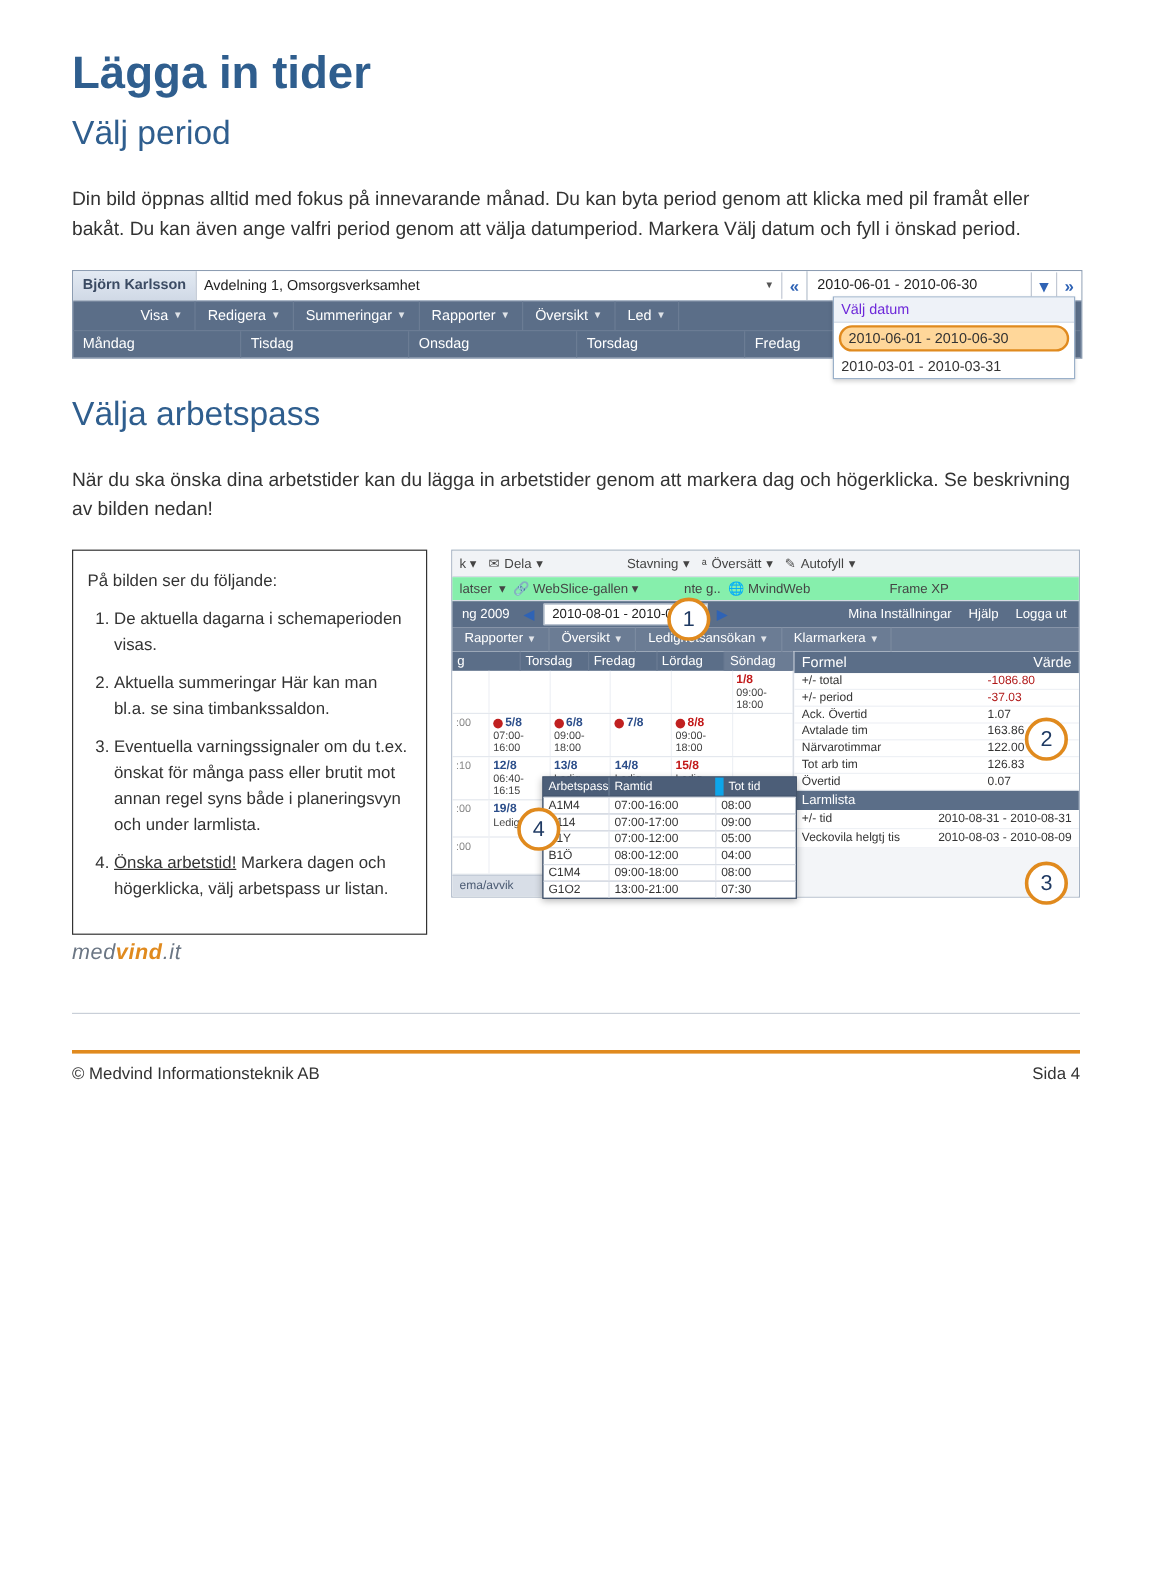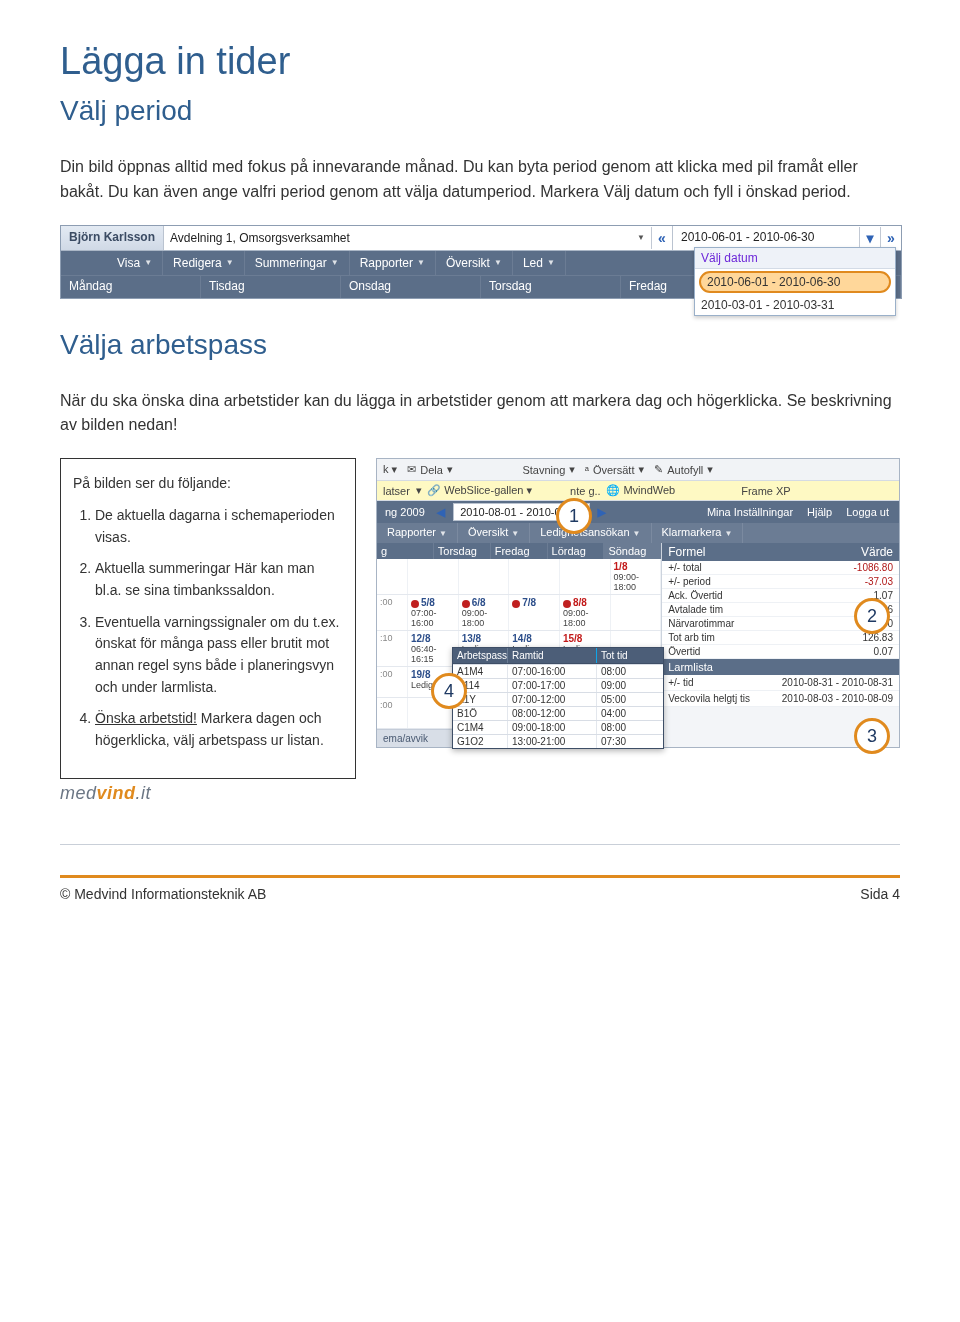--- a/index.html
+++ b/index.html
@@ -8,21 +8,21 @@
     background: #fff;
     width: 960px;
     color: #333;
   }
   .page {
     padding: 40px 60px 20px 60px;
   }
   h1.title {
     color: #2f5e8e;
     font-size: 38px;
-    font-weight: 400;
+    font-weight: 700;
     margin: 0 0 12px 0;
   }
   h2.subtitle {
     color: #2f5e8e;
     font-size: 28px;
     font-weight: 400;
     margin: 0 0 28px 0;
   }
   p.para {
     font-size: 16px;
@@ -185,21 +185,21 @@
     display: flex; align-items: center; gap: 10px;
     padding: 4px 6px;
     background: #f1f3f6;
     border-bottom: 1px solid #d5dbe3;
     font-size: 11px; color: #444;
   }
   .s2-toolbar1 .grp { display: flex; align-items: center; gap: 4px; }
   .s2-toolbar2 {
     display: flex; align-items: center; gap: 6px;
     padding: 3px 6px;
-    background: #fef9c3;
+    background: #86efac;
     border-bottom: 1px solid #d5dbe3;
     font-size: 11px; color: #444;
   }
   .s2-bar {
     display: flex; align-items: center;
     background: #5b6e88;
     color: #fff;
     height: 22px;
   }
   .s2-bar-left { padding: 0 8px; }
@@ -266,21 +266,21 @@
     padding: 0;
     z-index: 5;
     box-shadow: 0 2px 6px rgba(0,0,0,.3);
     width: 210px;
   }
   .pass-popup .ph {
     display: flex; background: #4c5e78; color: #fff;
     font-size: 10px; border-bottom: 1px solid #3e4e66; justify-content: center;
   }
   .pass-popup .ph span:nth-child(1){ width: 46px; padding: 2px 4px; border-right: 1px solid #6b7c94;}
-  .pass-popup .ph span:nth-child(2){ width: 80px; padding: 2px 4px; border-right: 1px solid #0ea5e9;}
+  .pass-popup .ph span:nth-child(2){ width: 80px; padding: 2px 4px; border-right: 7px solid #0ea5e9;}
   .pass-popup .ph span:nth-child(3){ flex:1; padding: 2px 4px;}
   .pass-popup .pr { display: flex; background: #fff; color: #333; border-top: 1px solid #d8dde5;}
   .pass-popup .pr span:nth-child(1){ width:46px; padding: 1px 4px; border-right: 1px solid #e3e7ed;}
   .pass-popup .pr span:nth-child(2){ width:80px; padding: 1px 4px; border-right: 1px solid #e3e7ed;}
   .pass-popup .pr span:nth-child(3){ flex:1; padding: 1px 4px;}
 
   .bottom-row {
     background: #d8dee7;
     padding: 3px 6px;
     font-size: 10px;
@@ -290,21 +290,21 @@
 
   .side-head {
     display: flex; background: #5b6e88; color: #fff;
     font-size: 12px;
   }
   .side-head div:first-child { flex:1; padding: 2px 6px; }
   .side-head div:last-child { width: 70px; padding: 2px 6px; text-align: right; }
   .side-rows { background: #fff; }
   .side-row { display: flex; font-size: 10px; padding: 1px 6px; border-bottom: 1px solid #eef1f5;}
   .side-row div:first-child { flex: 1; color: #333;}
-  .side-row div:last-child { width: 70px; text-align: right; color: #333;}
+  .side-row div:last-child { width: 70px; text-align: left; color: #333;}
   .side-row.neg div:last-child { color: #b01818; }
 
   .larm-head {
     background: #5b6e88; color: #fff; font-size: 11px; padding: 2px 6px;
   }
   .larm-row { display: flex; font-size: 10px; padding: 2px 6px; background: #fff; border-bottom: 1px solid #eef1f5;}
   .larm-row div:first-child{ flex:1; color: #333;}
   .larm-row div:last-child{ width: 130px; text-align: right; color: #333;}
 
   .callout {

